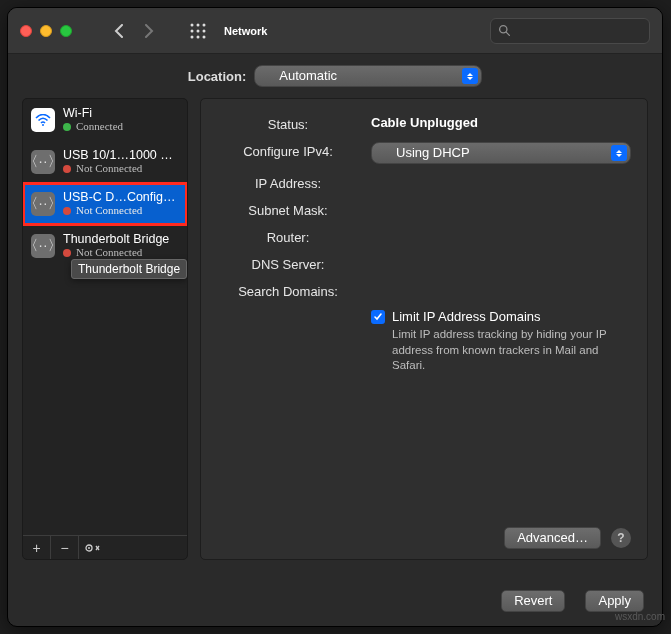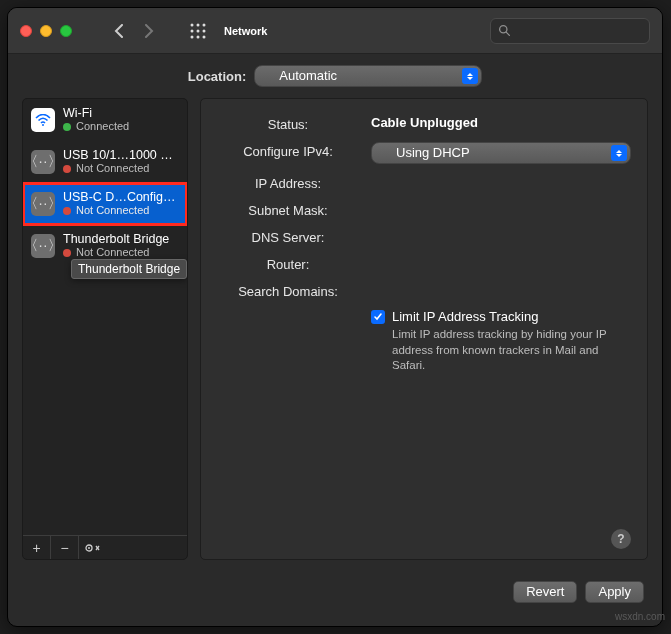--- a/index.html
+++ b/index.html
@@ -101,21 +101,21 @@
     background:#0760cf;
     outline:3px solid #ff2a1f;
     outline-offset:-2px;
     z-index:2;
   }
   .ifc { width:24px; height:24px; border-radius:5px; display:flex; align-items:center; justify-content:center; font-size:14px; flex-shrink:0;}
   .ifc-wifi { background:#fff; color:#0a6bff; }
   .ifc-eth { background:#6e6e6e; color:#ddd; }
   .row-txt { display:flex; flex-direction:column; line-height:1.15; min-width:0;}
   .row-name { color:#fff; font-size:12.5px; white-space:nowrap; overflow:hidden; text-overflow:ellipsis; max-width:120px;}
-  .row-status { display:flex; align-items:center; gap:5px; font-size:11px; color:#bfbfbf;}
+  .row-status { display:flex; align-items:center; gap:5px; font-size:11px; color:#bfbfbf;font-family:Liberation Serif, serif;}
   .row.sel .row-status { color:#e8e8e8;}
   .dot { width:8px; height:8px; border-radius:50%;}
   .dot-green { background:#3db54a;}
   .dot-red { background:#d44a3e;}
   .tooltip {
     position:absolute; left:48px; top:34px;
     background:#4a4a4a; border:1px solid #666; border-radius:3px;
     padding: 2px 6px; color:#fff; font-size:12px;
     z-index:5; box-shadow:0 2px 6px rgba(0,0,0,0.4);
     white-space:nowrap;
@@ -149,21 +149,21 @@
   .bottom-row { display:flex; justify-content:flex-end; align-items:center; gap:10px;}
   .btn {
     background:linear-gradient(#6d6d6d,#5a5a5a);
     border:1px solid #444; border-radius:5px;
     height:22px; line-height:20px; padding:0 12px;
     color:#fff; font-size:13px;
   }
   .help { width:20px;height:20px;border-radius:50%;background:#555;display:flex;align-items:center;justify-content:center;color:#ccc;font-size:12px;font-weight:bold;}
 
   
-  .footer { position:absolute; right:18px; bottom:23px; display:flex; gap:8px;align-items:flex-end;}
+  .footer { position:absolute; right:18px; bottom:14px; display:flex; gap:20px;align-items:flex-end;}
   .watermark { position:absolute; right:6px; bottom:12px; font-size:10px; color:#5a5a5a;}
 </style>
 </head>
 <body>
 
 <div class="window">
 
   <div class="titlebar">
     <div class="traffic">
       <div class="tl-dot tl-red"></div>
@@ -307,52 +307,53 @@
 
       <div class="field-row">
           <div class="field-label">IP Address:</div>
           <div class="field-val"></div>
         </div>
       <div class="field-row">
           <div class="field-label">Subnet Mask:</div>
           <div class="field-val"></div>
         </div>
       <div class="field-row">
+          <div class="field-label">Router:</div>
+          <div class="field-val"></div>
+        </div>
+      <div class="field-row">
           <div class="field-label">DNS Server:</div>
-          <div class="field-val"></div>
-        </div>
-      <div class="field-row">
-          <div class="field-label">Router:</div>
           <div class="field-val"></div>
         </div>
       <div class="field-row">
           <div class="field-label">Search Domains:</div>
           <div class="field-val"></div>
         </div>
 
       <div class="field-row">
         <div class="field-label"></div>
         <div class="field-val">
           <div class="chk-row">
             <div class="chk">
               <svg width="10" height="10" viewBox="0 0 10 10">
                   <path d="M2 5 L4 7 L8 2" stroke="#fff" stroke-width="1.6" fill="none" stroke-linecap="round"></path>
                 </svg>
             </div>
             <div style="display:flex;flex-direction:column;gap:3px;">
-              <span>Limit IP Address Tracking</span>
+              <span>Limit IP Address Domains</span>
               <span class="hint">Limit IP address tracking by hiding your IP address from known trackers in Mail and Safari.</span>
             </div>
           </div>
         </div>
       </div>
 
       <div class="spacer"></div>
 
       <div class="bottom-row">
+        <div class="btn">Advanced…</div>
         <div class="help">?</div>
       </div>
 
     </div>
 
   </div>
 
   <div class="footer">
     <div class="btn">Revert</div>
     <div class="btn">Apply</div>

